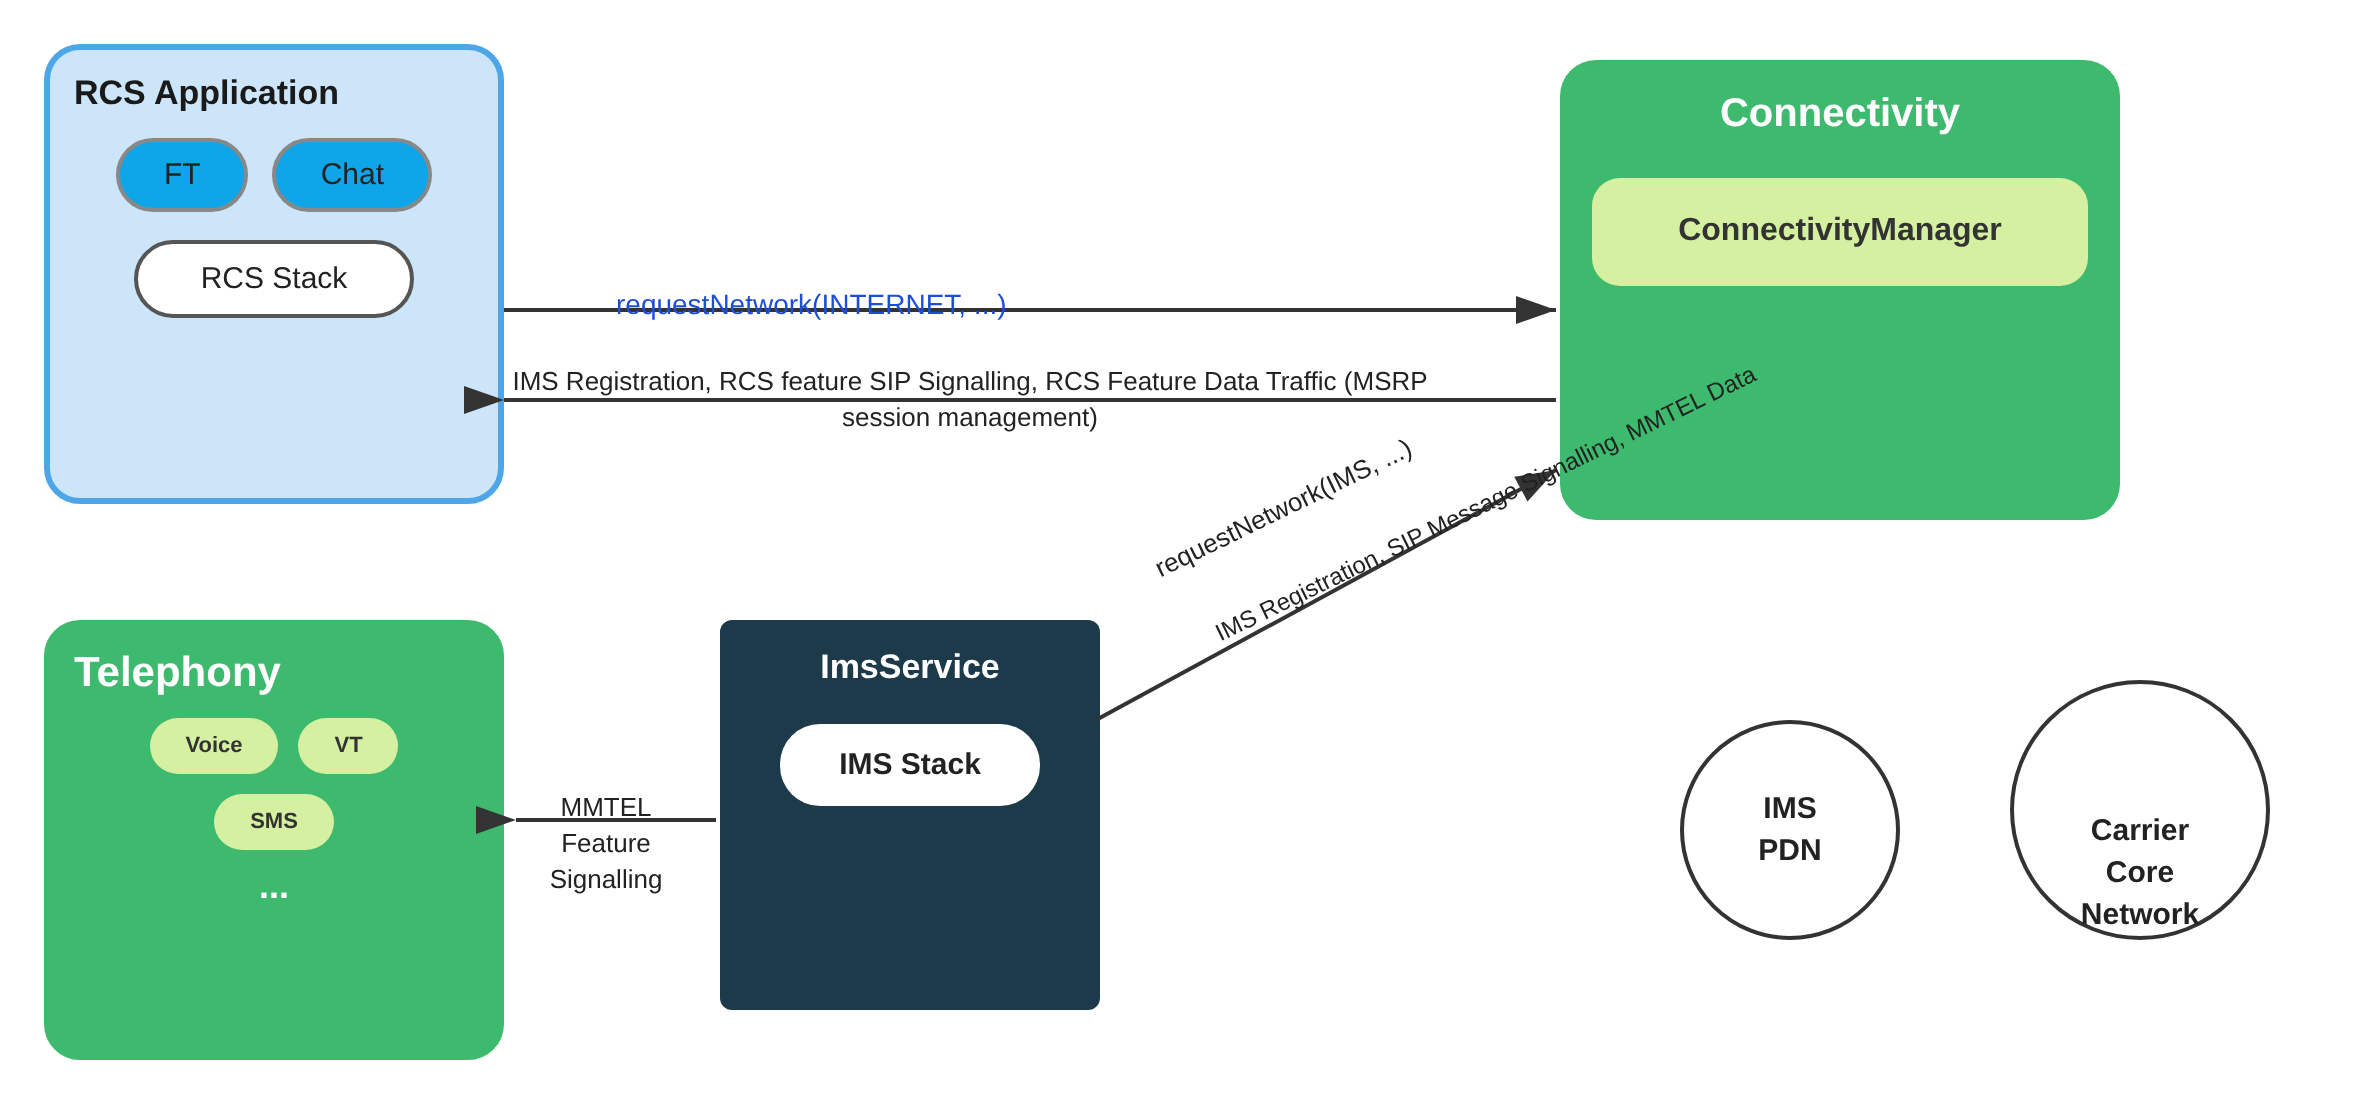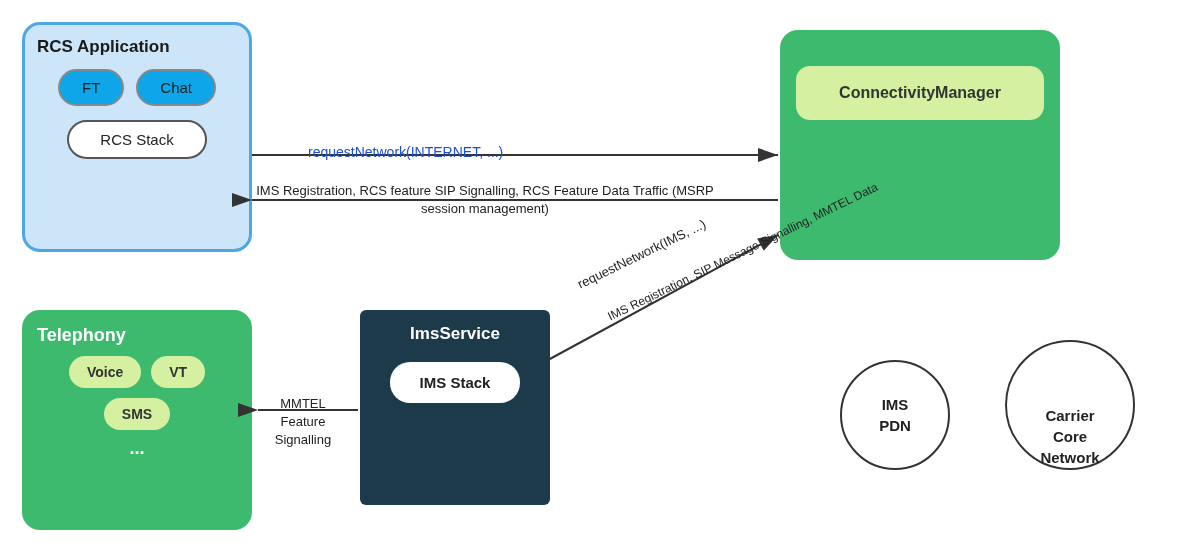--- a/index.html
+++ b/index.html
@@ -100,37 +100,37 @@
       left: 22px;
       top: 310px;
       width: 230px;
       height: 220px;
       border: 3px solid #3dba6e;
       border-radius: 18px;
       background: #3dba6e;
       padding: 12px;
     }
     .telephony-title {
-      font-size: 18px;
+      font-size: 21px;
       font-weight: bold;
       color: #fff;
       margin-bottom: 10px;
     }
     .telephony-buttons-row {
       display: flex;
       gap: 10px;
       margin-bottom: 10px;
       justify-content: center;
     }
     .tele-btn {
       background: #d4f0a0;
       border: none;
       border-radius: 20px;
       padding: 8px 18px;
-      font-size: 14px;
+      font-size: 11px;
       font-weight: bold;
       color: #333;
     }
     .telephony-sms-row {
       display: flex;
       justify-content: center;
       margin-bottom: 8px;
     }
     .telephony-dots {
       color: #fff;
@@ -257,20 +257,21 @@
   <div class="rcs-app-box">
     <div class="rcs-app-title">RCS Application</div>
     <div class="rcs-buttons-row">
       <div class="rcs-btn">FT</div>
       <div class="rcs-btn">Chat</div>
     </div>
     <div class="rcs-stack-btn">RCS Stack</div>
   </div>
 
   <div class="connectivity-box">
+    <div class="connectivity-title">Connectivity</div>
     <div class="connectivity-manager-box">ConnectivityManager</div>
   </div>
 
   <div class="telephony-box">
     <div class="telephony-title">Telephony</div>
     <div class="telephony-buttons-row">
       <div class="tele-btn">Voice</div>
       <div class="tele-btn">VT</div>
     </div>
     <div class="telephony-sms-row">

